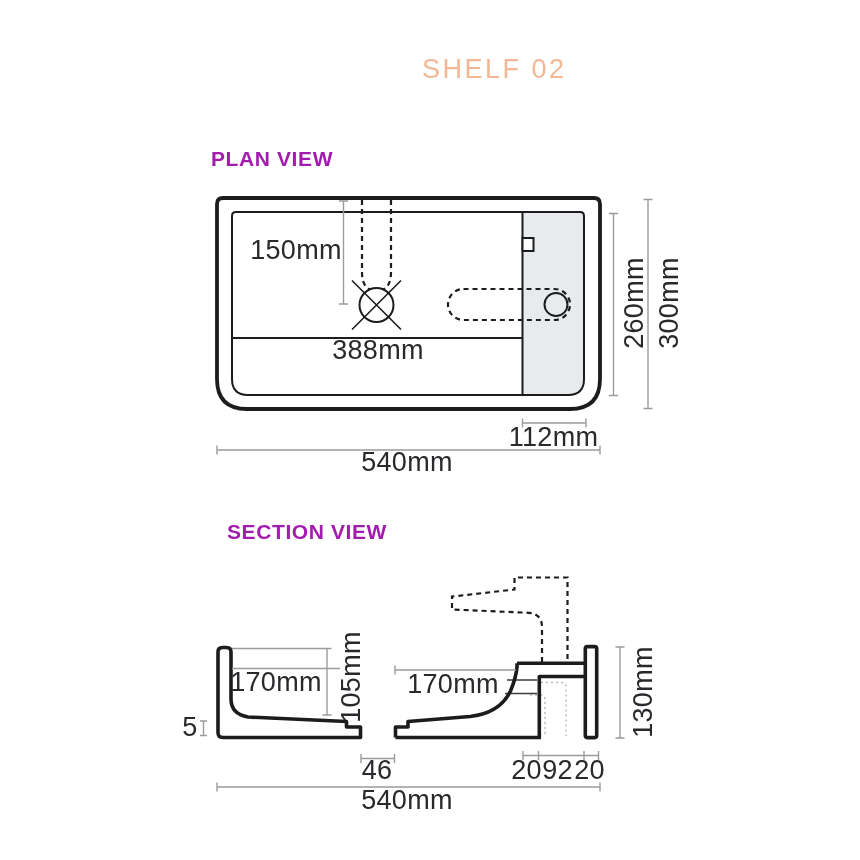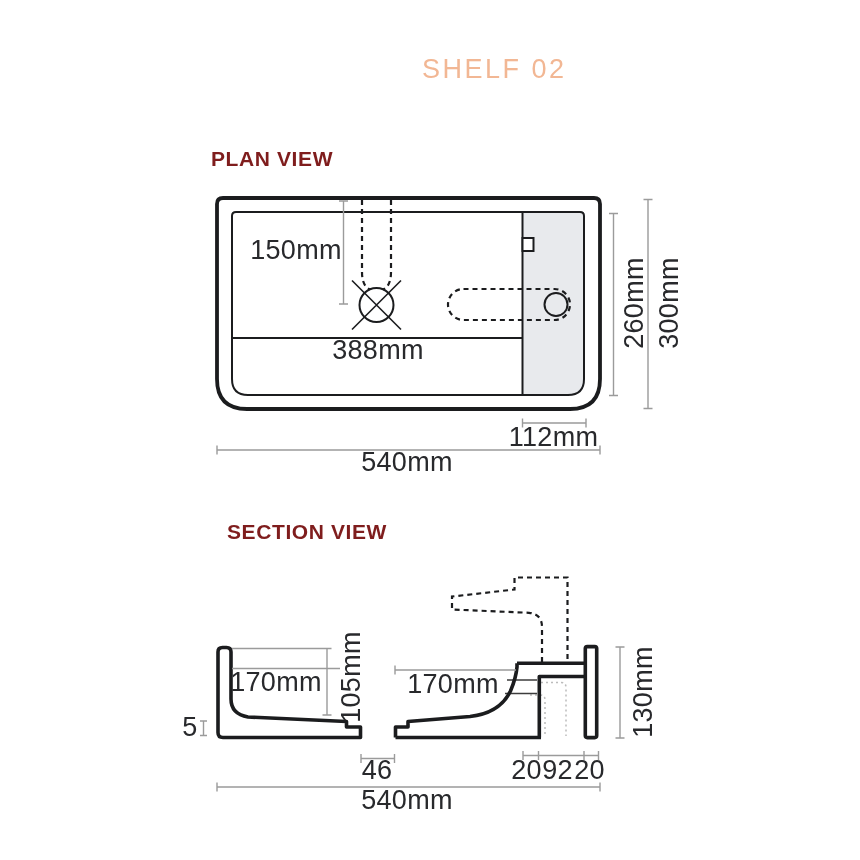--- a/index.html
+++ b/index.html
@@ -1,20 +1,20 @@
 <!DOCTYPE html>
 <html><head>
 <meta charset="utf-8">
 <style>
   html,body{margin:0;padding:0;background:#ffffff;}
   #sheet{position:relative;width:860px;height:860px;background:#ffffff;overflow:hidden;
          font-family:"Liberation Sans",sans-serif;}
   .sheet-title{position:absolute;left:422px;top:54px;font-size:27px;letter-spacing:2.5px;
                color:#F2B794;font-weight:400;}
-  .view-heading{position:absolute;font-size:21px;font-weight:700;letter-spacing:0.6px;color:#7f1d1d;}
+  .view-heading{position:absolute;font-size:21px;font-weight:700;letter-spacing:0.6px;color:#a21caf;}
   #plan-heading{left:211px;top:147px;}
   #section-heading{left:211px;top:520px;margin-left:16px;}
   svg{position:absolute;left:0;top:0;}
   .thick{stroke:#1b1c1e;stroke-width:3.6;fill:none;stroke-linejoin:round;}
   .thickf{stroke:#1b1c1e;stroke-width:3.6;fill:#ffffff;stroke-linejoin:round;}
   .med{stroke:#1b1c1e;stroke-width:2;fill:none;stroke-linejoin:round;}
   .medf{stroke:#1b1c1e;stroke-width:2;fill:#ffffff;}
   .xline{stroke:#1b1c1e;stroke-width:1.6;fill:none;}
   .dash{stroke:#1b1c1e;stroke-width:2.2;fill:none;stroke-dasharray:5 4;}
   .dot{stroke:#bcbcbc;stroke-width:1.5;fill:none;stroke-dasharray:2 3;}

